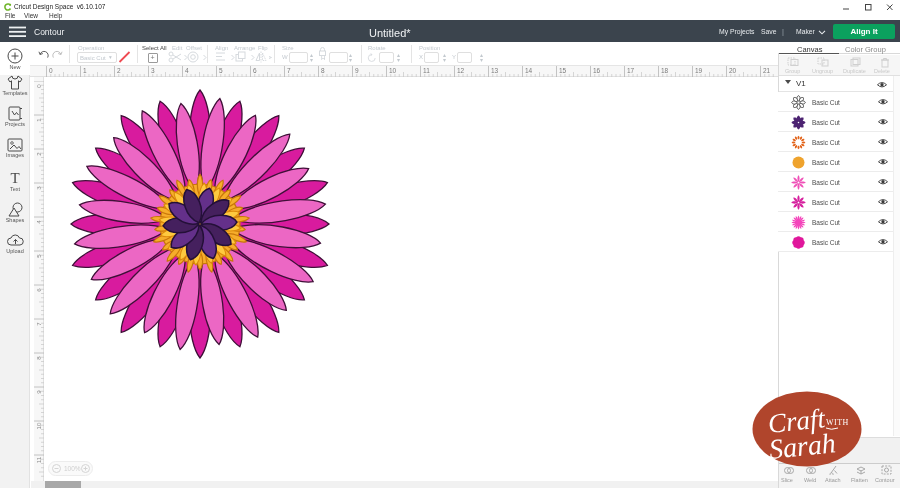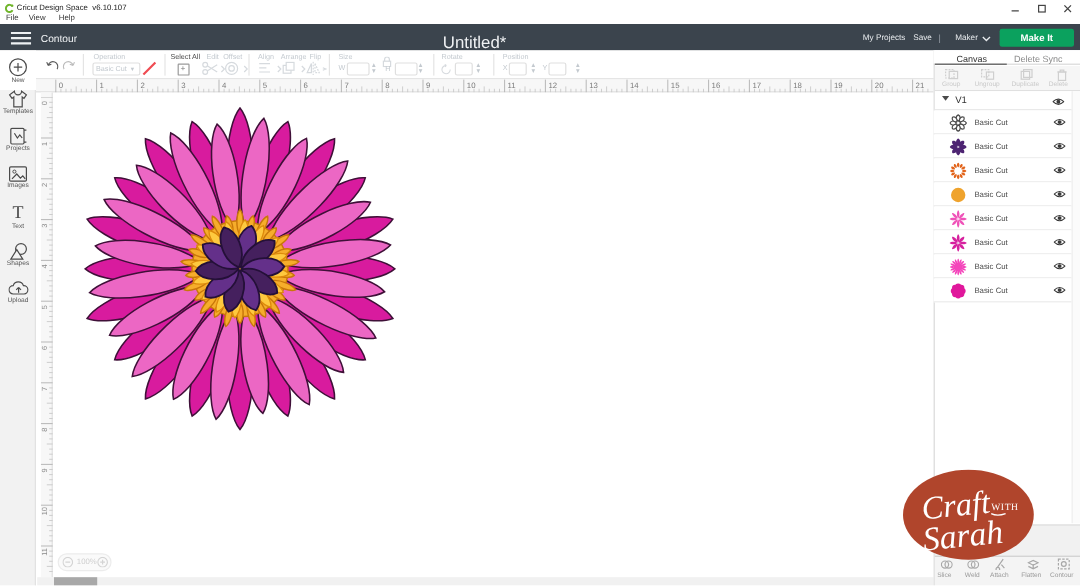--- a/index.html
+++ b/index.html
@@ -442,29 +442,29 @@
     <div class="abs" style="left:49px;top:12px;font-size:6.5px;color:#333">Help</div>
     <div class="abs" style="left:0;top:19.5px;width:900px;height:22.5px;background:#3b444d"></div>
     <svg class="abs" style="left:9px;top:26px" width="17" height="12">
       <g stroke="#eef1f3" stroke-width="1.8">
         <line x1="0" y1="1.5" x2="17" y2="1.5"></line>
         <line x1="0" y1="5.8" x2="17" y2="5.8"></line>
         <line x1="0" y1="10.1" x2="17" y2="10.1"></line>
       </g>
     </svg>
     <div class="abs" style="left:34px;top:27px;font-size:8.5px;color:#f0f2f4">Contour</div>
-    <div class="abs" style="left:369px;top:27px;font-size:14px;color:#f0f2f4">Untitled*</div>
+    <div class="abs" style="left:369px;top:27px;font-size:11px;color:#f0f2f4">Untitled*</div>
     <div class="abs" style="left:719px;top:28px;font-size:6.8px;color:#e8ebee">My Projects</div>
     <div class="abs" style="left:761px;top:28px;font-size:6.8px;color:#e8ebee">Save</div>
     <div class="abs" style="left:782px;top:27px;font-size:7.5px;color:#99a1a8">|</div>
     <div class="abs" style="left:796px;top:28px;font-size:6.8px;color:#e8ebee">Maker</div>
     <svg class="abs" style="left:818px;top:29.5px" width="8" height="5">
       <path d="M1 0.8 L4 3.8 L7 0.8" fill="none" stroke="#e8ebee" stroke-width="1.1"></path>
     </svg>
-    <div class="abs" style="left:833px;top:23.5px;width:62px;height:15.5px;background:#0ba15e;border-radius:2px;color:#fff;font-size:8px;font-weight:bold;text-align:center;line-height:15.5px">Make It</div>
+    <div class="abs" style="left:833px;top:23.5px;width:62px;height:15.5px;background:#0ba15e;border-radius:2px;color:#fff;font-size:8px;font-weight:bold;text-align:center;line-height:15.5px">Align It</div>
     <div class="abs" style="left:30px;top:42px;width:870px;height:24px;background:#fff;border-bottom:1px solid #e5e5e5"></div>
     <svg class="abs" style="left:38px;top:49px" width="11" height="11" viewBox="0 0 16 15">
       <path d="M14 12 A6 6 0 1 0 3 7.5 M3 7.5 l-1.6-4 M3 7.5 l4-1.4" fill="none" stroke="#5a5a5a" stroke-width="1.4"></path>
     </svg>
     <svg class="abs" style="left:52px;top:49px" width="11" height="11" viewBox="0 0 16 15">
       <path d="M2 12 A6 6 0 1 1 13 7.5 M13 7.5 l1.6-4 M13 7.5 l-4-1.4" fill="none" stroke="#bcbcbc" stroke-width="1.4"></path>
     </svg>
     <div class="sep" style="left:69px"></div>
     <div class="lbl" style="left:78px;top:45px">Operation</div>
     <div class="fld" style="left:77px;top:52px;width:40px"></div>
@@ -611,21 +611,21 @@
     <svg class="abs" style="left:81px;top:464px" width="9" height="9">
       <circle cx="4.5" cy="4.5" r="4" fill="none" stroke="#d4d4d4"></circle>
       <line x1="2.5" y1="4.5" x2="6.5" y2="4.5" stroke="#d4d4d4"></line>
       <line x1="4.5" y1="2.5" x2="4.5" y2="6.5" stroke="#d4d4d4"></line>
     </svg>
     <div class="abs" style="left:31px;top:481px;width:747px;height:7px;background:#f1f1f1"></div>
     <div class="abs" style="left:45px;top:481px;width:36px;height:7px;background:#a8a8a8"></div>
     <div class="abs" style="left:778px;top:42px;width:122px;height:446px;background:#fff;border-left:1px solid #d9d9d9"></div>
     <div class="abs" style="left:778px;top:42px;width:122px;height:12px;border-bottom:1px solid #d9d9d9;background:#fff"></div>
     <div class="abs" style="left:797px;top:45px;font-size:7.5px;color:#333">Canvas</div>
-    <div class="abs" style="left:845px;top:45px;font-size:7.5px;color:#8a8a8a">Delete Sync</div>
+    <div class="abs" style="left:845px;top:45px;font-size:7.5px;color:#8a8a8a">Color Group</div>
     <div class="abs" style="left:779px;top:53px;width:60px;height:1px;background:#555"></div>
     <div class="abs" style="left:779px;top:54.5px;width:121px;height:21px;background:#f6f6f6;border-bottom:1px solid #e0e0e0"></div>
     <div class="abs" style="left:785px;top:68px;font-size:5.5px;color:#c9c9c9">Group</div>
     <div class="abs" style="left:812px;top:68px;font-size:5.5px;color:#c9c9c9">Ungroup</div>
     <div class="abs" style="left:843px;top:68px;font-size:5.5px;color:#c9c9c9">Duplicate</div>
     <div class="abs" style="left:874px;top:68px;font-size:5.5px;color:#c9c9c9">Delete</div>
     <svg class="abs" style="left:787px;top:57px" width="12" height="10" viewBox="0 0 12 10">
       <g stroke="#cfcfcf" fill="none">
         <rect x="1" y="1" width="7" height="7" stroke-dasharray="1.5 1"></rect>
         <rect x="4" y="2.5" width="7" height="6"></rect>

